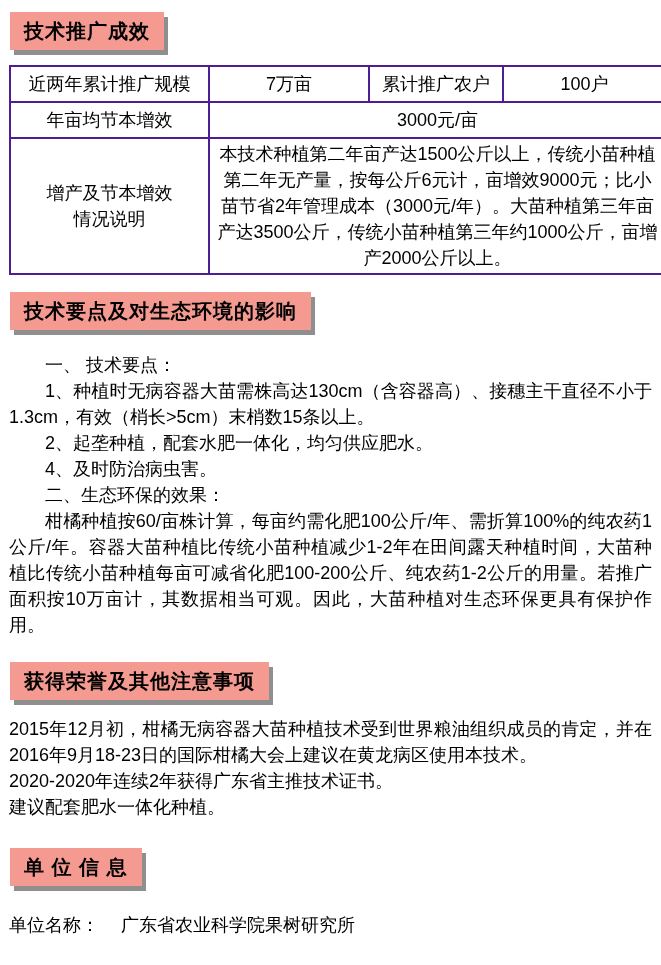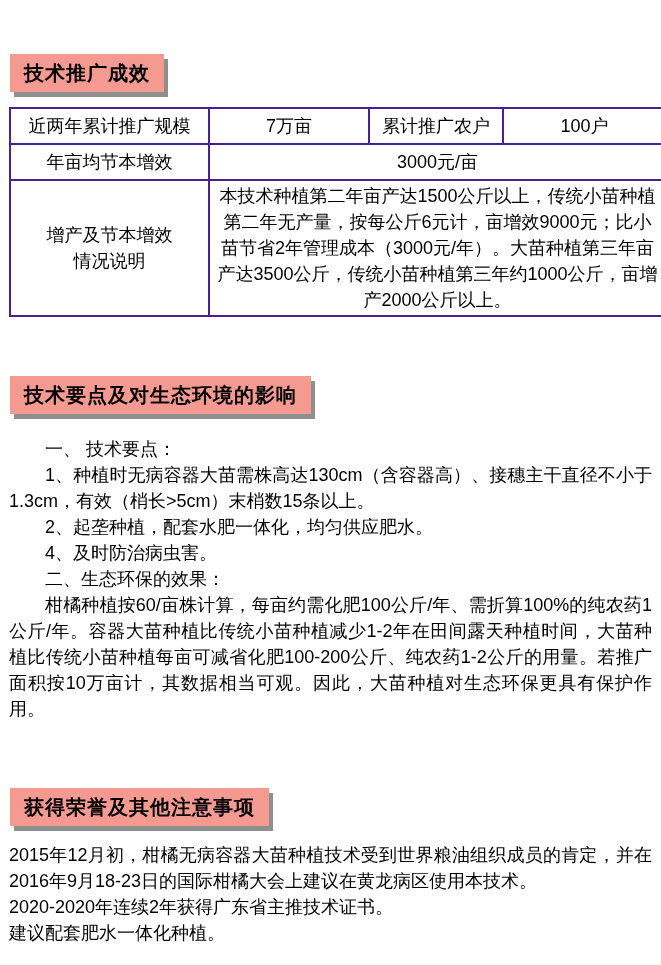--- a/index.html
+++ b/index.html
@@ -22,21 +22,20 @@
     display: inline-block;
     background: #F59A91;
     color: #000000;
     font-size: 20px;
     font-weight: bold;
     line-height: 20px;
     padding: 9px 14px;
     box-shadow: 4px 5px 0 0 #8f8f8f;
     letter-spacing: 1px;
     margin-left: 1px;
-    margin-top: 42px;
   }
   
   table.info-table {
     border-collapse: collapse;
     width: 644px;
     margin-top: 15px;
     table-layout: fixed;
   }
   table.info-table td {
     border: 2px solid #4c1d95;

